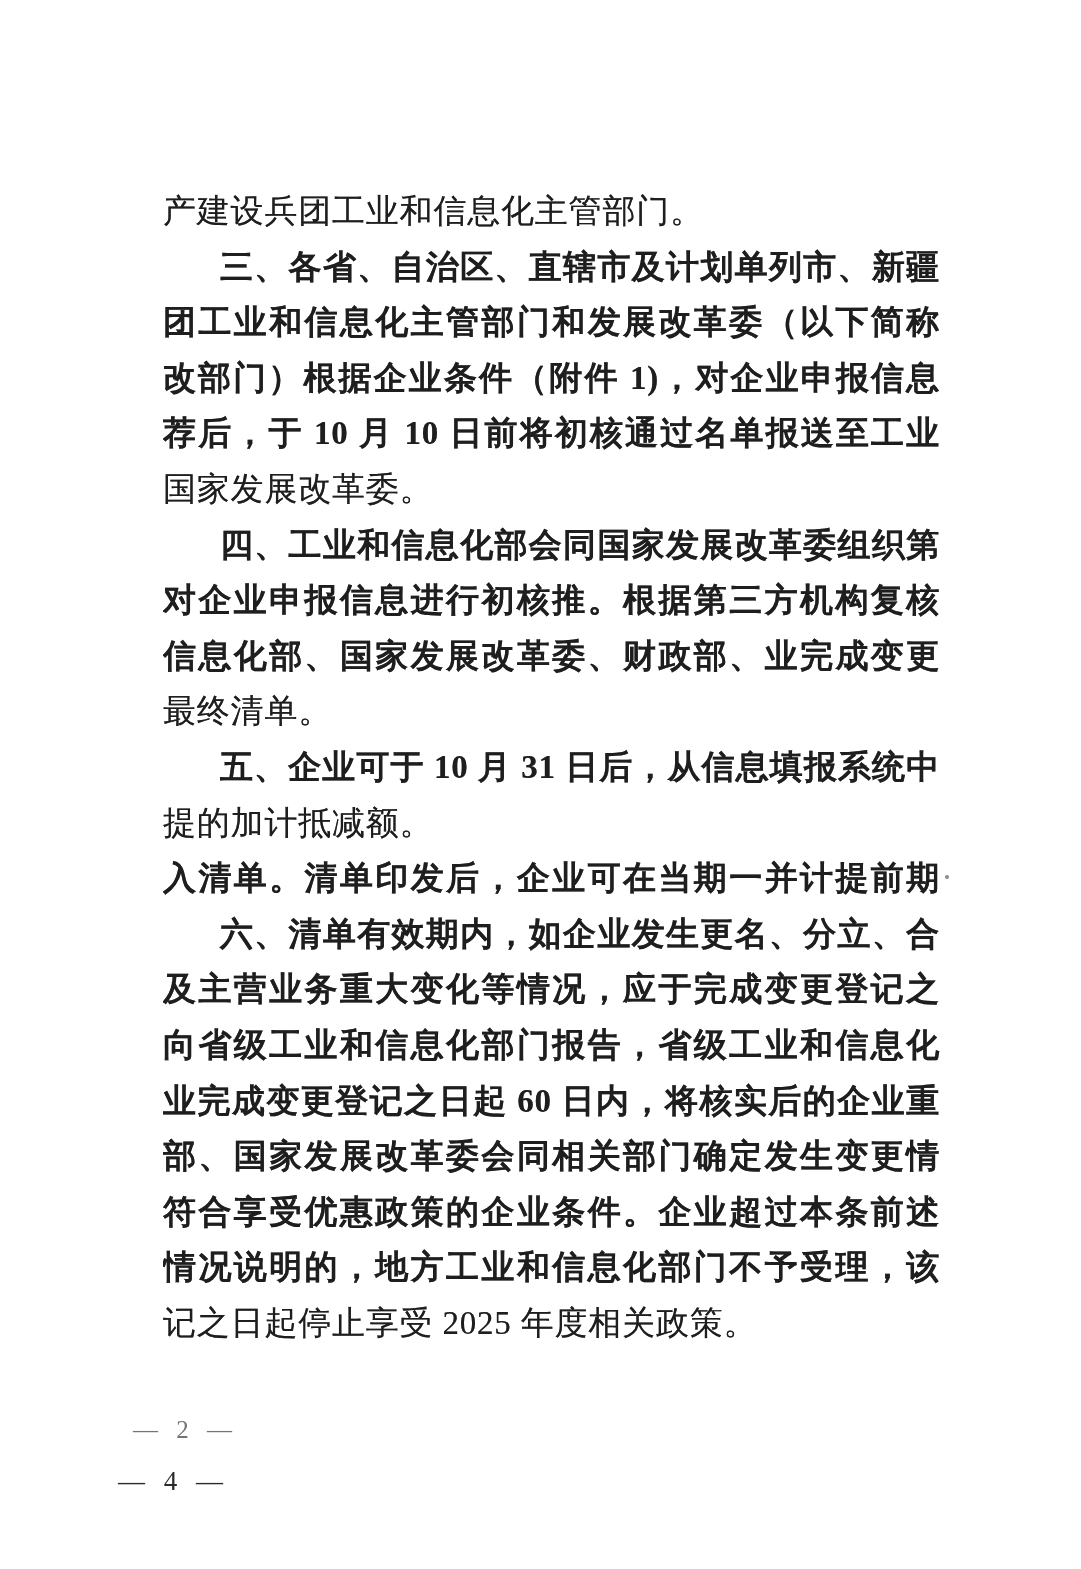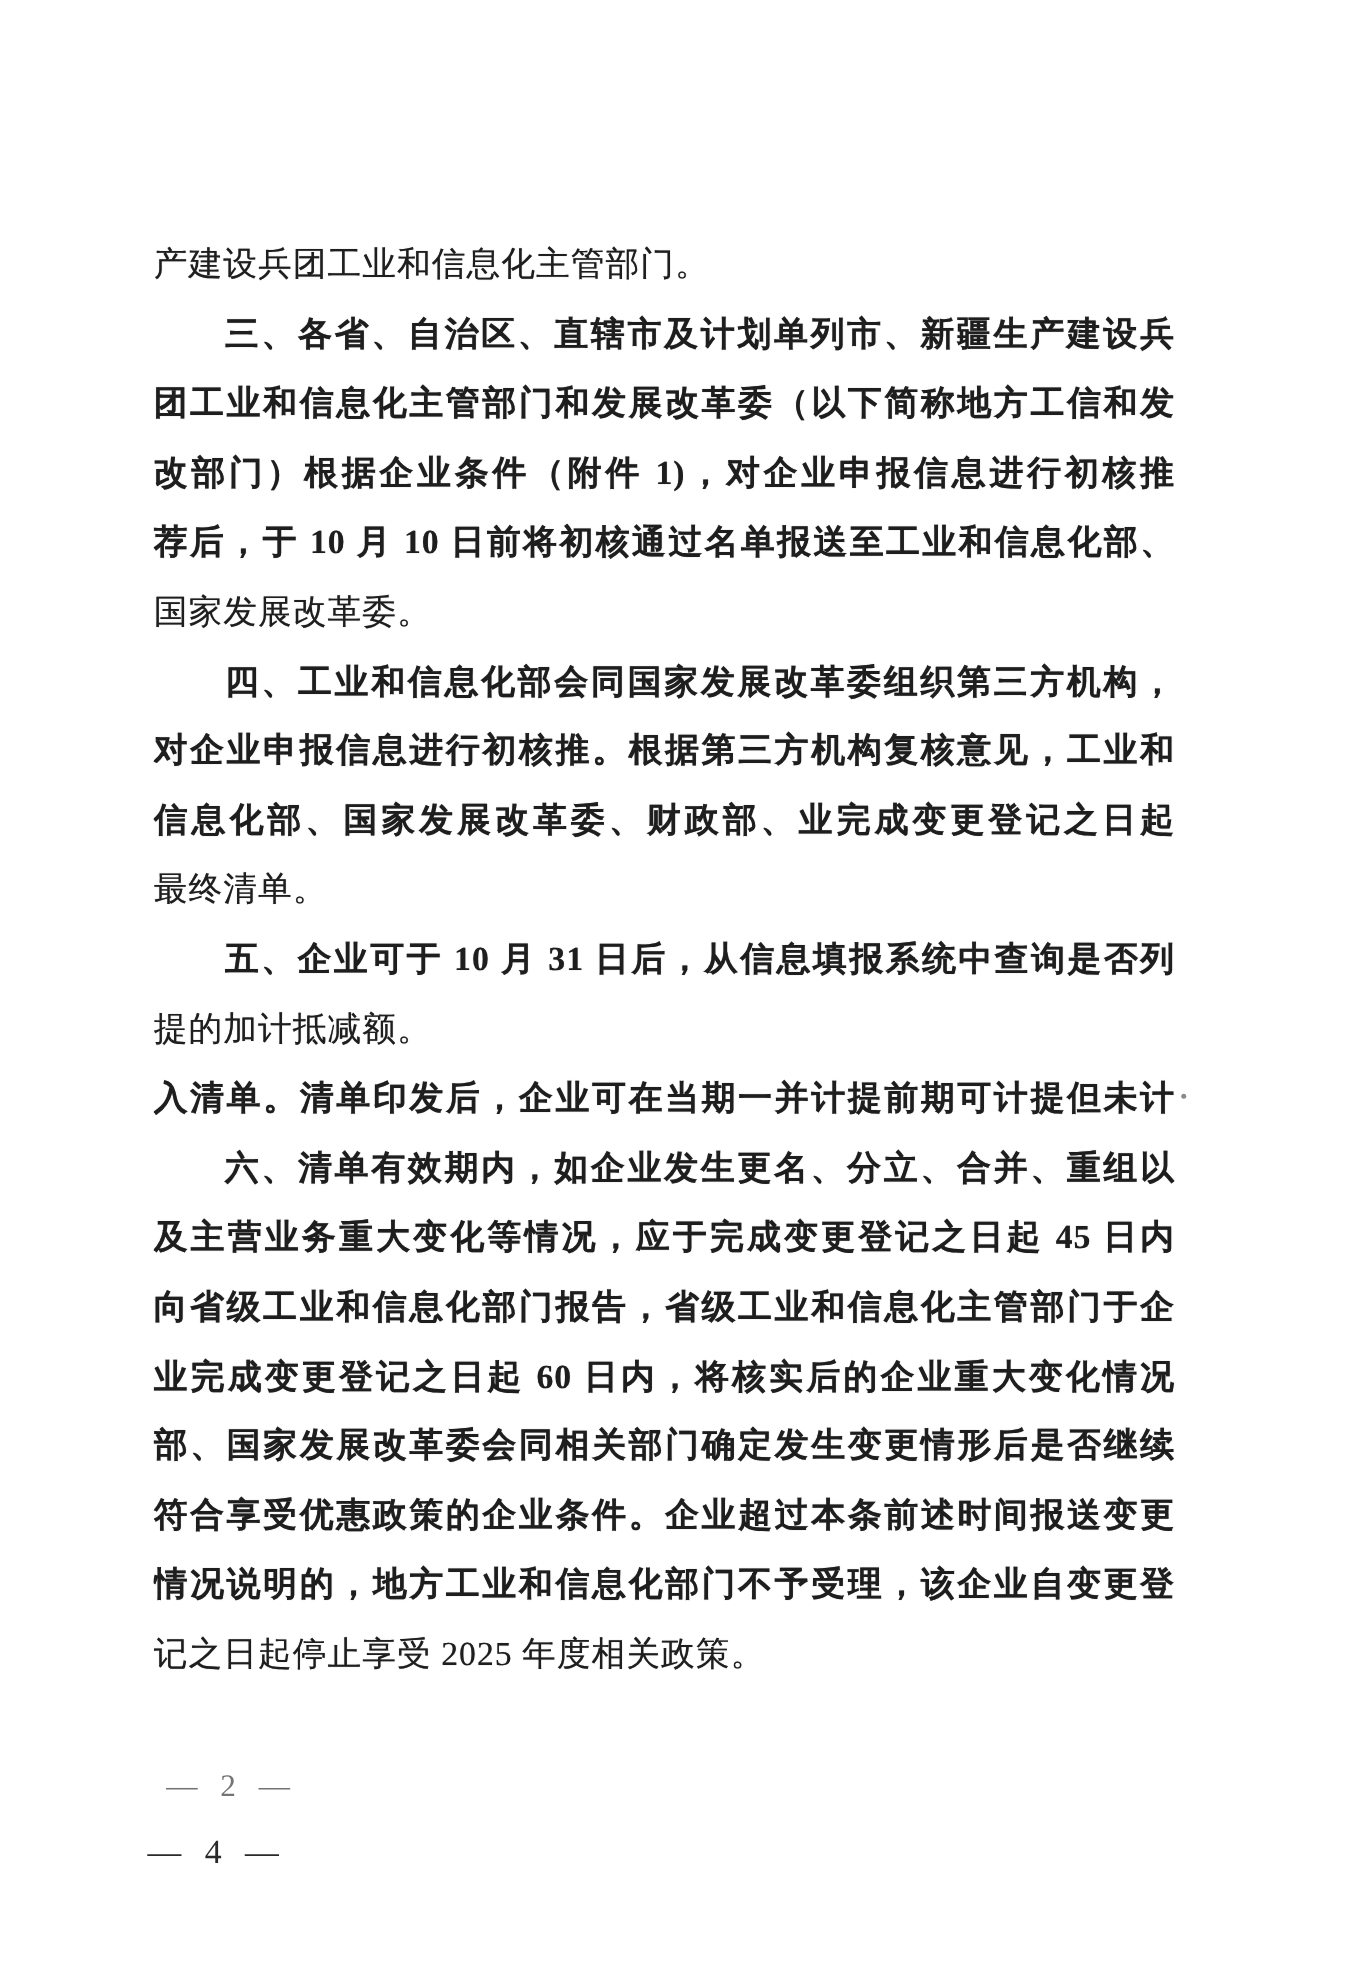--- a/index.html
+++ b/index.html
@@ -23,25 +23,26 @@
   }
   .text-block {
     position: absolute;
     left: 123px;
     top: 184px;
     width: 817px;
   }
   .line {
     height: 55.6px;
     line-height: 55.6px;
-    font-size: 27px;
+    font-size: 33px;
     letter-spacing: 0.8px;
     white-space: nowrap;
     overflow: hidden;
     text-shadow: 0 0 0.6px rgba(30,30,30,0.65);
+    margin-left: 40px;
   }
   .line.justify {
     white-space: normal;
     text-align: justify;
     text-align-last: justify;
     text-justify: inter-character;
     font-weight: bold;
   }
   .line.indent {
     text-indent: 57px;

